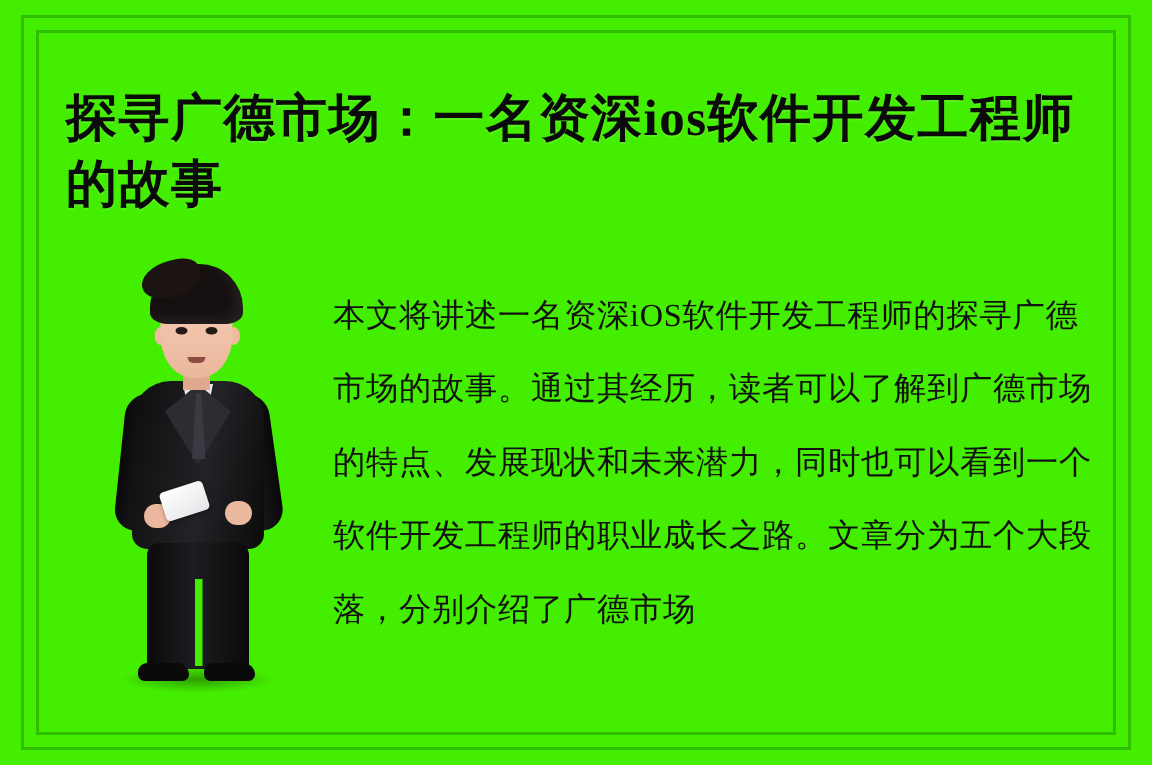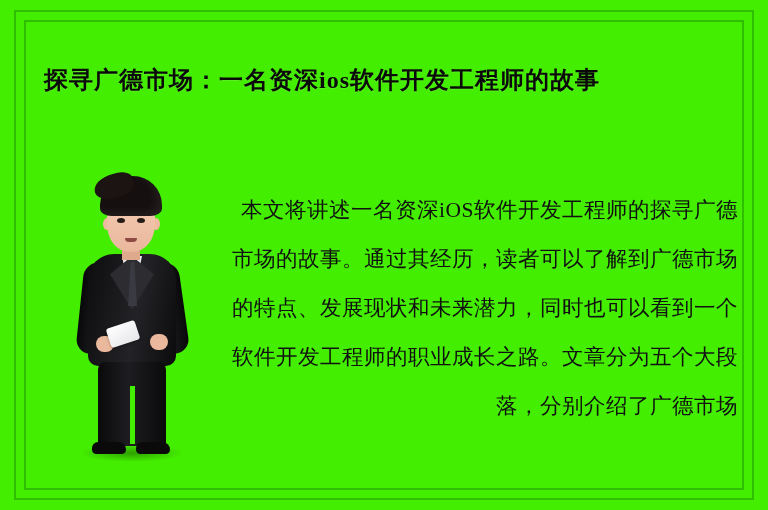--- a/index.html
+++ b/index.html
@@ -36,37 +36,37 @@
   }
 
   .title {
     position: absolute;
     left: 44px;
     top: 58px;
     width: 690px;
     color: #0a0a0a;
     font-family: "Liberation Serif", serif;
     font-weight: bold;
-    font-size: 24px;
+    font-size: 34px;
     line-height: 44px;
     letter-spacing: 1px;
     text-shadow: 0 1px 0 rgba(255,255,255,0.12);
   }
 
   .body-text {
     position: absolute;
     left: 222px;
     top: 186px;
     width: 516px;
     color: #111;
     font-family: "Liberation Serif", serif;
     font-size: 21.5px;
     line-height: 49px;
     letter-spacing: 0.5px;
-    text-align: right;
+    text-align: left;
   }
 
   
   .figure {
     position: absolute;
     left: 66px;
     top: 176px;
     width: 132px;
     height: 296px;
   }

